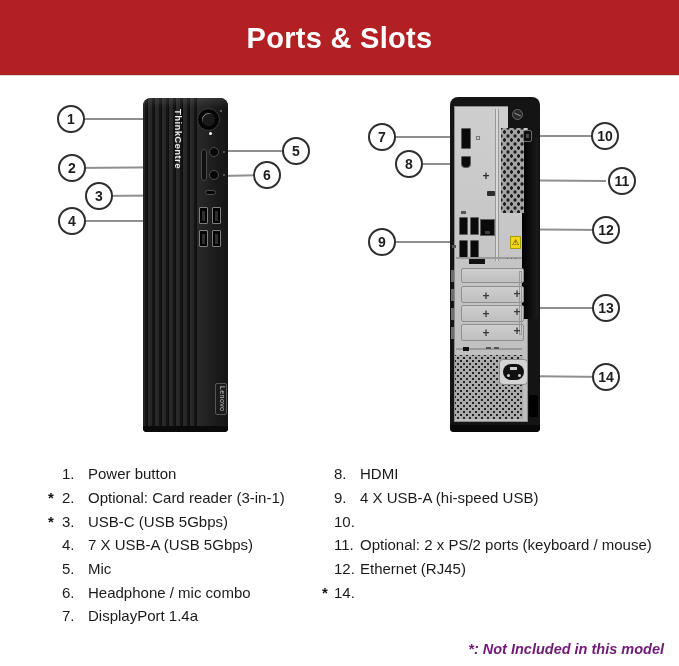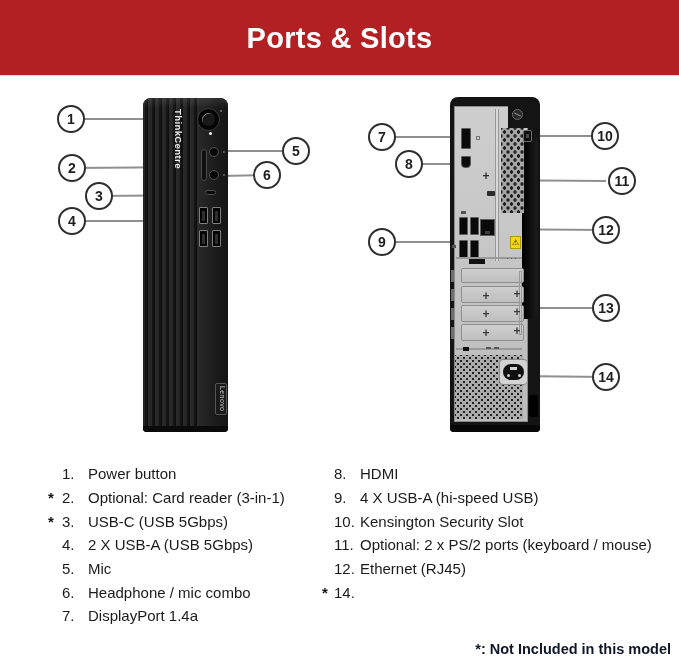--- a/index.html
+++ b/index.html
@@ -92,21 +92,21 @@
   .legend-col{position:absolute;top:462px;}
   .col1{left:40px;width:282px;}
   .col2{left:322px;width:352px;}
   .lrow{display:flex;align-items:center;height:23.7px;font-size:15px;color:#1b1b1b;}
   .lrow .star{font-weight:bold;color:#111;}
   .col1 .star{width:22px;text-align:center;}
   .col2 .star{width:12px;text-align:left;}
   .lrow .num{width:26px;}
   .lrow .lab{white-space:nowrap;}
 
-  .footnote{position:absolute;left:0;right:8px;top:641px;text-align:right;font-size:14.5px;font-weight:bold;color:#0f172a;}
+  .footnote{position:absolute;left:0;right:15px;top:641px;text-align:right;font-size:14.5px;font-weight:bold;color:#701a75;font-style:italic;}
 </style>
 </head>
 <body>
 
 <div class="page">
 
   <div class="banner">
     <div class="title">Ports &amp; Slots</div>
   </div>
 
@@ -248,21 +248,21 @@
         <span class="lab">Optional: Card reader (3-in-1)</span>
       </div>
     <div class="lrow">
         <span class="star">*</span>
         <span class="num">3.</span>
         <span class="lab">USB-C (USB 5Gbps)</span>
       </div>
     <div class="lrow">
         <span class="star"></span>
         <span class="num">4.</span>
-        <span class="lab">2 X USB-A (USB 5Gbps)</span>
+        <span class="lab">7 X USB-A (USB 5Gbps)</span>
       </div>
     <div class="lrow">
         <span class="star"></span>
         <span class="num">5.</span>
         <span class="lab">Mic</span>
       </div>
     <div class="lrow">
         <span class="star"></span>
         <span class="num">6.</span>
         <span class="lab">Headphone / mic combo</span>
@@ -281,21 +281,20 @@
         <span class="lab">HDMI</span>
       </div>
     <div class="lrow">
         <span class="star"></span>
         <span class="num">9.</span>
         <span class="lab">4 X USB-A (hi-speed USB)</span>
       </div>
     <div class="lrow">
         <span class="star"></span>
         <span class="num">10.</span>
-        <span class="lab">Kensington Security Slot</span>
       </div>
     <div class="lrow">
         <span class="star"></span>
         <span class="num">11.</span>
         <span class="lab">Optional: 2 x PS/2 ports (keyboard / mouse)</span>
       </div>
     <div class="lrow">
         <span class="star"></span>
         <span class="num">12.</span>
         <span class="lab">Ethernet (RJ45)</span>

